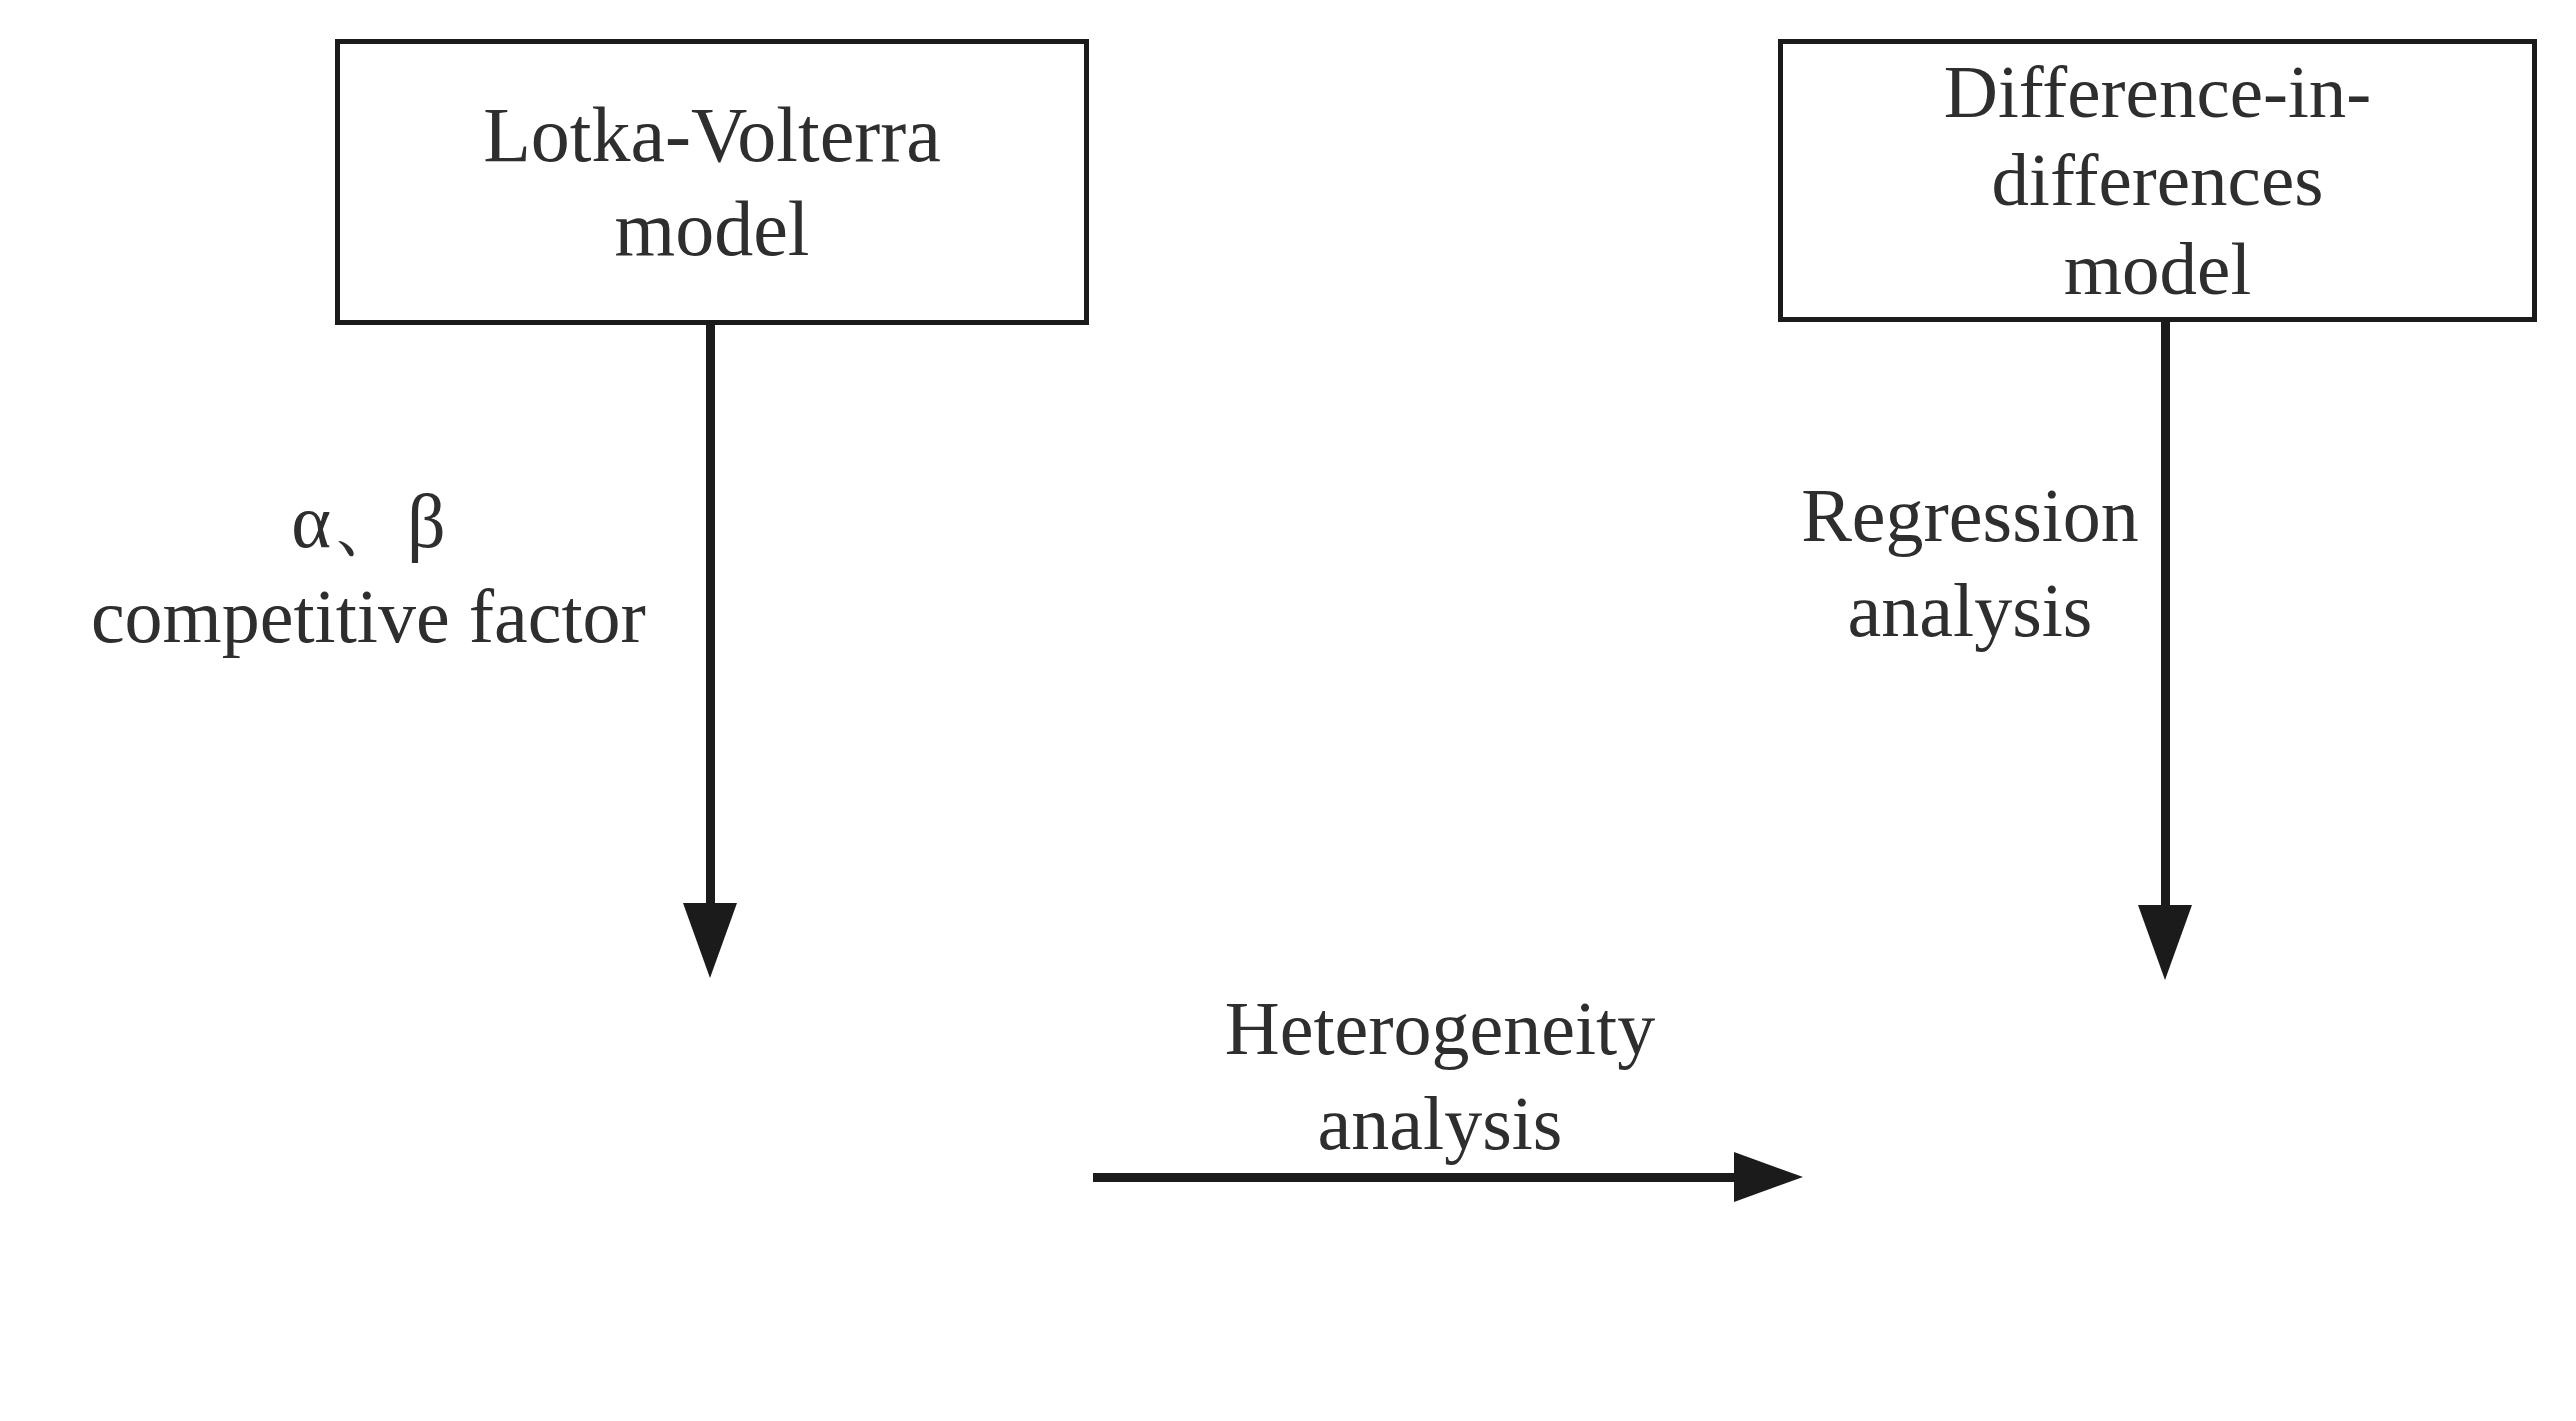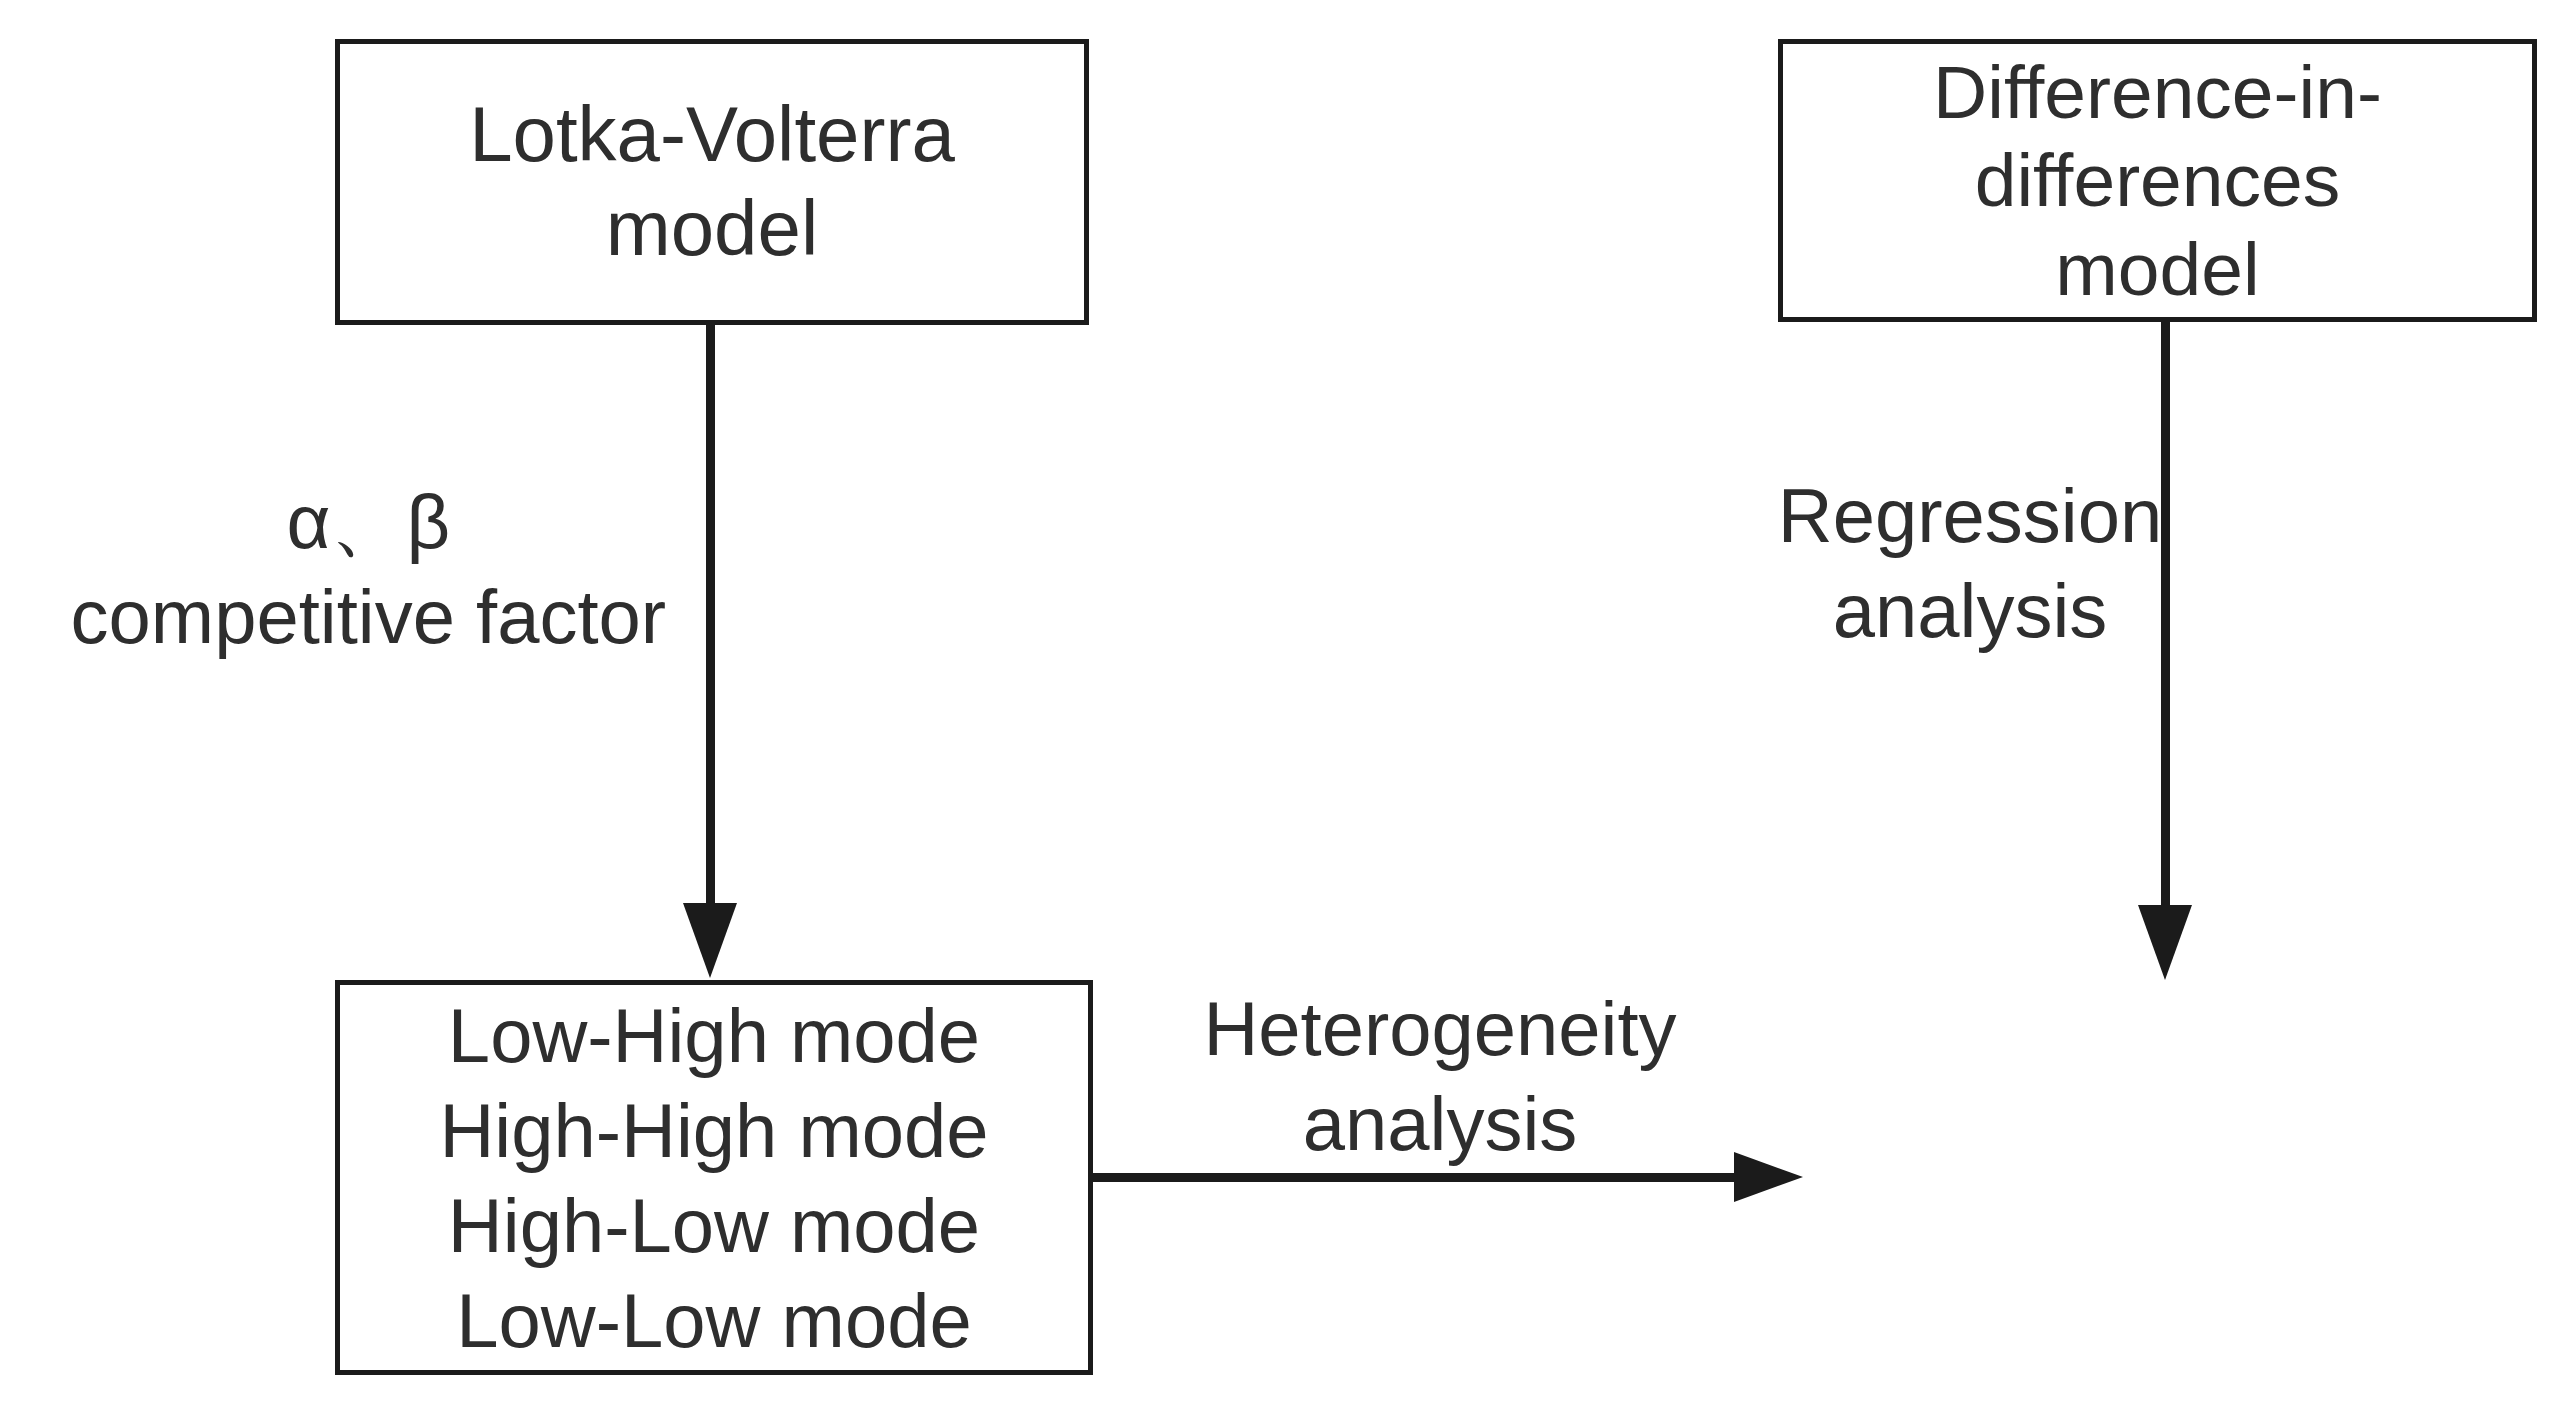--- a/index.html
+++ b/index.html
@@ -5,21 +5,21 @@
   :root{
     --bg:#ffffff;
     --ink:#2e2e2e;
     --line:#1b1b1b;
   }
   html,body{margin:0;padding:0;background:var(--bg);}
   .canvas{
     position:relative;
     width:2576px;height:1422px;
     background:var(--bg);
-    font-family:Liberation Sans, sans-serif;
+    font-family:Liberation Serif, serif;
     color:var(--ink);
     overflow:hidden;
   }
   .node{
     position:absolute;
     box-sizing:border-box;
     border:5.1px solid var(--line);
     background:var(--bg);
     display:flex;
     align-items:center;
@@ -82,26 +82,20 @@
     <div class="node-text">Lotka-Volterra
 model</div>
   </div>
 
   <div class="node" id="box-did">
     <div class="node-text">Difference-in-
 differences
 model</div>
   </div>
 
-  <div class="node" id="box-modes">
-    <div class="node-text">Low-High mode
-High-High mode
-High-Low mode
-Low-Low mode</div>
-  </div>
 
 
   <div class="shaft-v" id="shaft-lv"></div>
   <div class="head-down" id="head-lv"></div>
   <div class="edge-label" id="label-competitive">α、β
 competitive factor</div>
 
   <div class="shaft-v" id="shaft-did"></div>
   <div class="head-down" id="head-did"></div>
   <div class="edge-label" id="label-regression">Regression

